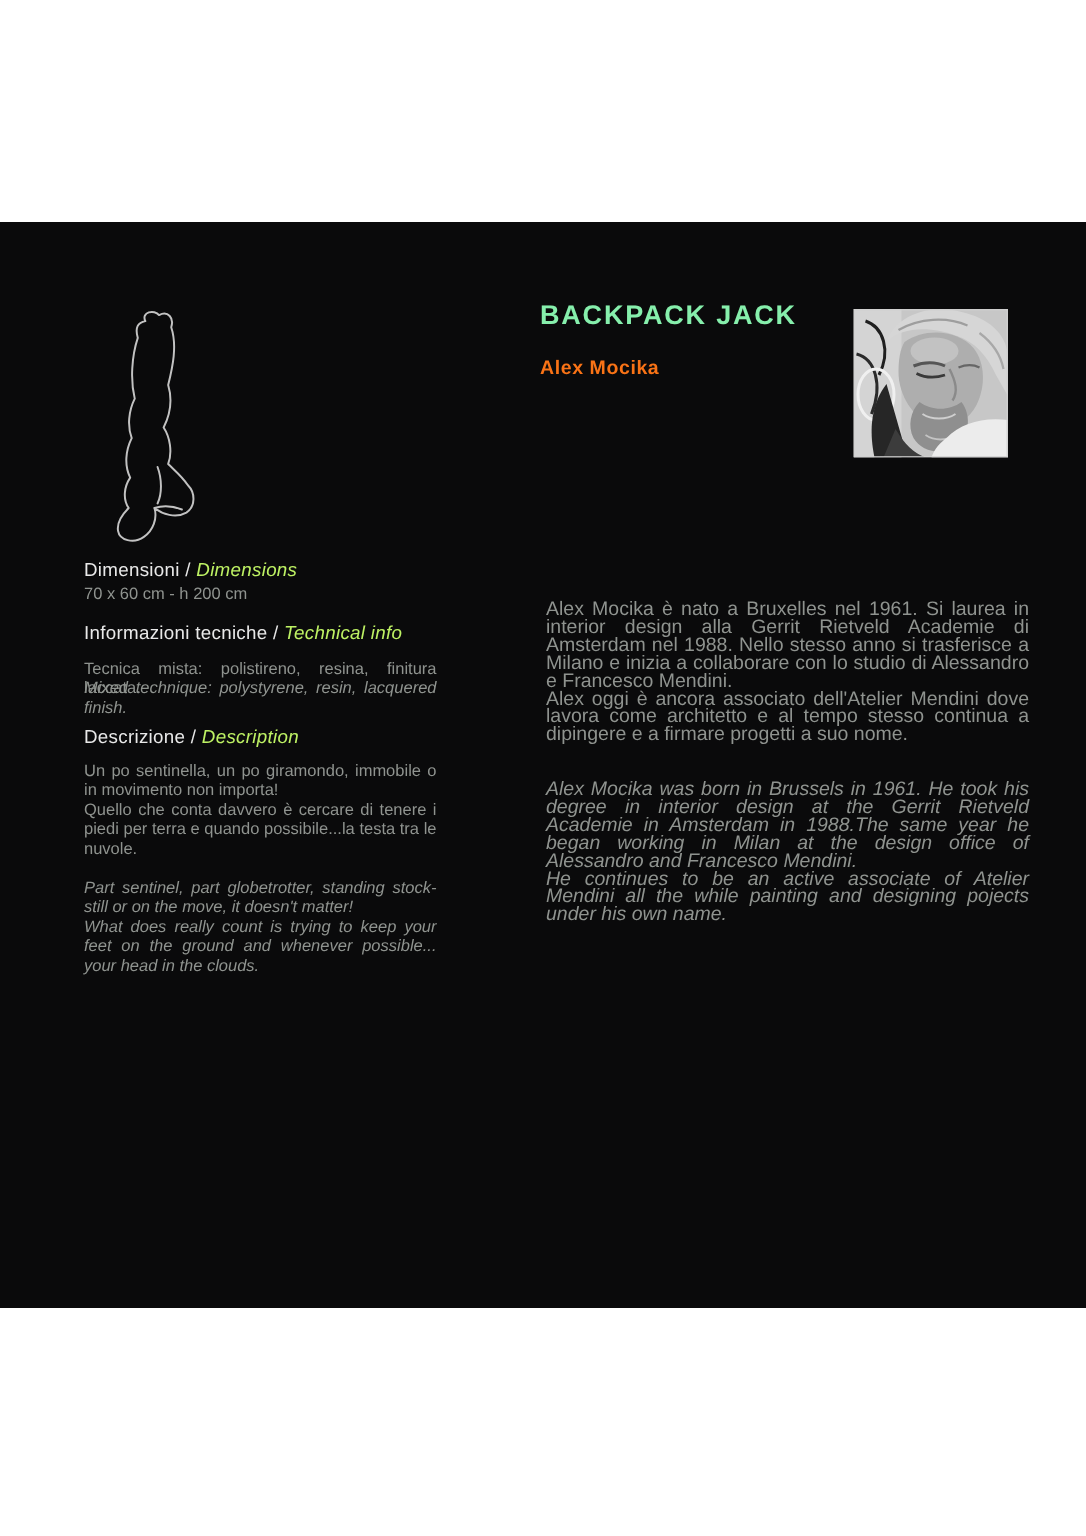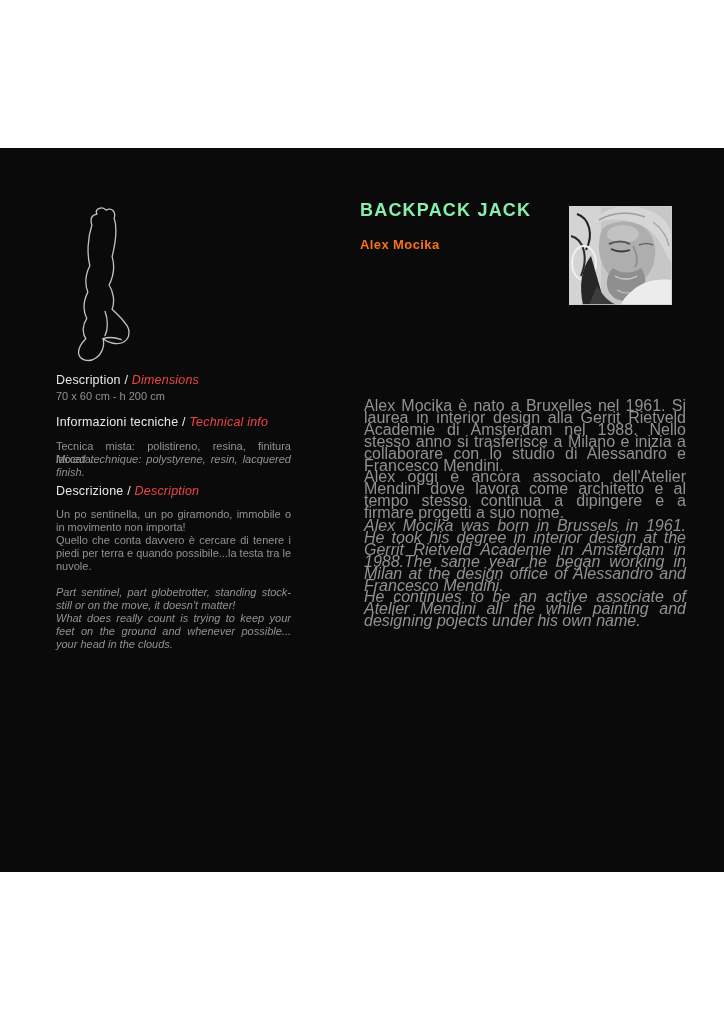--- a/index.html
+++ b/index.html
@@ -25,30 +25,30 @@
     left:360px;top:89px;
     font-size:13px;font-weight:700;letter-spacing:.4px;
     color:#f97316;
   }
   .portrait{left:569px;top:58px;width:103px;height:99px;}
   .sketch{left:74px;top:58px;width:58px;height:158px;}
   
   .sec-h{
     font-size:12.5px;color:#e9e9e9;letter-spacing:.2px;white-space:nowrap;
   }
-  .sec-h em{font-style:italic;color:#ef4444;}
+  .sec-h em{font-style:italic;color:#bef264;}
   
   .body-txt{
     color:#8f938f;font-size:11px;line-height:13px;
     text-align:justify;white-space:pre-line;
   }
   .italic{font-style:italic;}
   .col-l{width:235px;left:56px;}
   .col-r{width:322px;left:364px;}
-  .col-r.body-txt{font-size:16px;line-height:11.9px;}
+  .col-r.body-txt{font-size:13px;line-height:11.9px;}
   .dim-value{white-space:nowrap;}
 </style>
 </head>
 <body>
 
 <div id="canvas">
   <div class="black-page">
 
     <div class="abs sketch">
       <svg width="58" height="158" viewBox="0 0 56 156">
@@ -83,21 +83,21 @@
         <path d="M44,62 C52,68 64,68 72,62 C78,70 78,82 70,90 C60,98 46,96 40,86 C36,78 38,68 44,62 Z" fill="#8f8f8f"></path>
         <path d="M46,70 C52,74 62,74 68,70" stroke="#cfcfcf" stroke-width="1.4" fill="none"></path>
         <path d="M48,84 C54,88 62,88 68,84" stroke="#c4c4c4" stroke-width="1.2" fill="none"></path>
         <path d="M62,86 C72,76 86,72 103,74 L103,99 L52,99 C54,93 58,89 62,86 Z" fill="#ececec"></path>
         <path d="M28,80 C34,90 40,96 48,99 L20,99 Z" fill="#3c3c3c"></path>
         <rect x="0.5" y="0.5" width="102" height="98" fill="none" stroke="#cfcfcf" stroke-width="1" opacity="0.8"></rect>
       </svg>
     </div>
 
     <div class="abs sec-h col-l" style="top:225px">
-      <span>Description /</span>
+      <span>Dimensioni /</span>
       <em>Dimensions</em>
     </div>
     <div class="abs body-txt col-l dim-value" style="top:242px">70 x 60 cm - h 200 cm</div>
 
     <div class="abs body-txt col-l" style="top:292px">Tecnica mista: polistireno, resina, finitura laccata.</div>
     <div class="abs sec-h col-l" style="top:267px">
       <span>Informazioni tecniche /</span>
       <em>Technical info</em>
     </div>
     <div class="abs body-txt italic col-l" style="top:305px">Mixed technique: polystyrene, resin, lacquered finish.</div>

